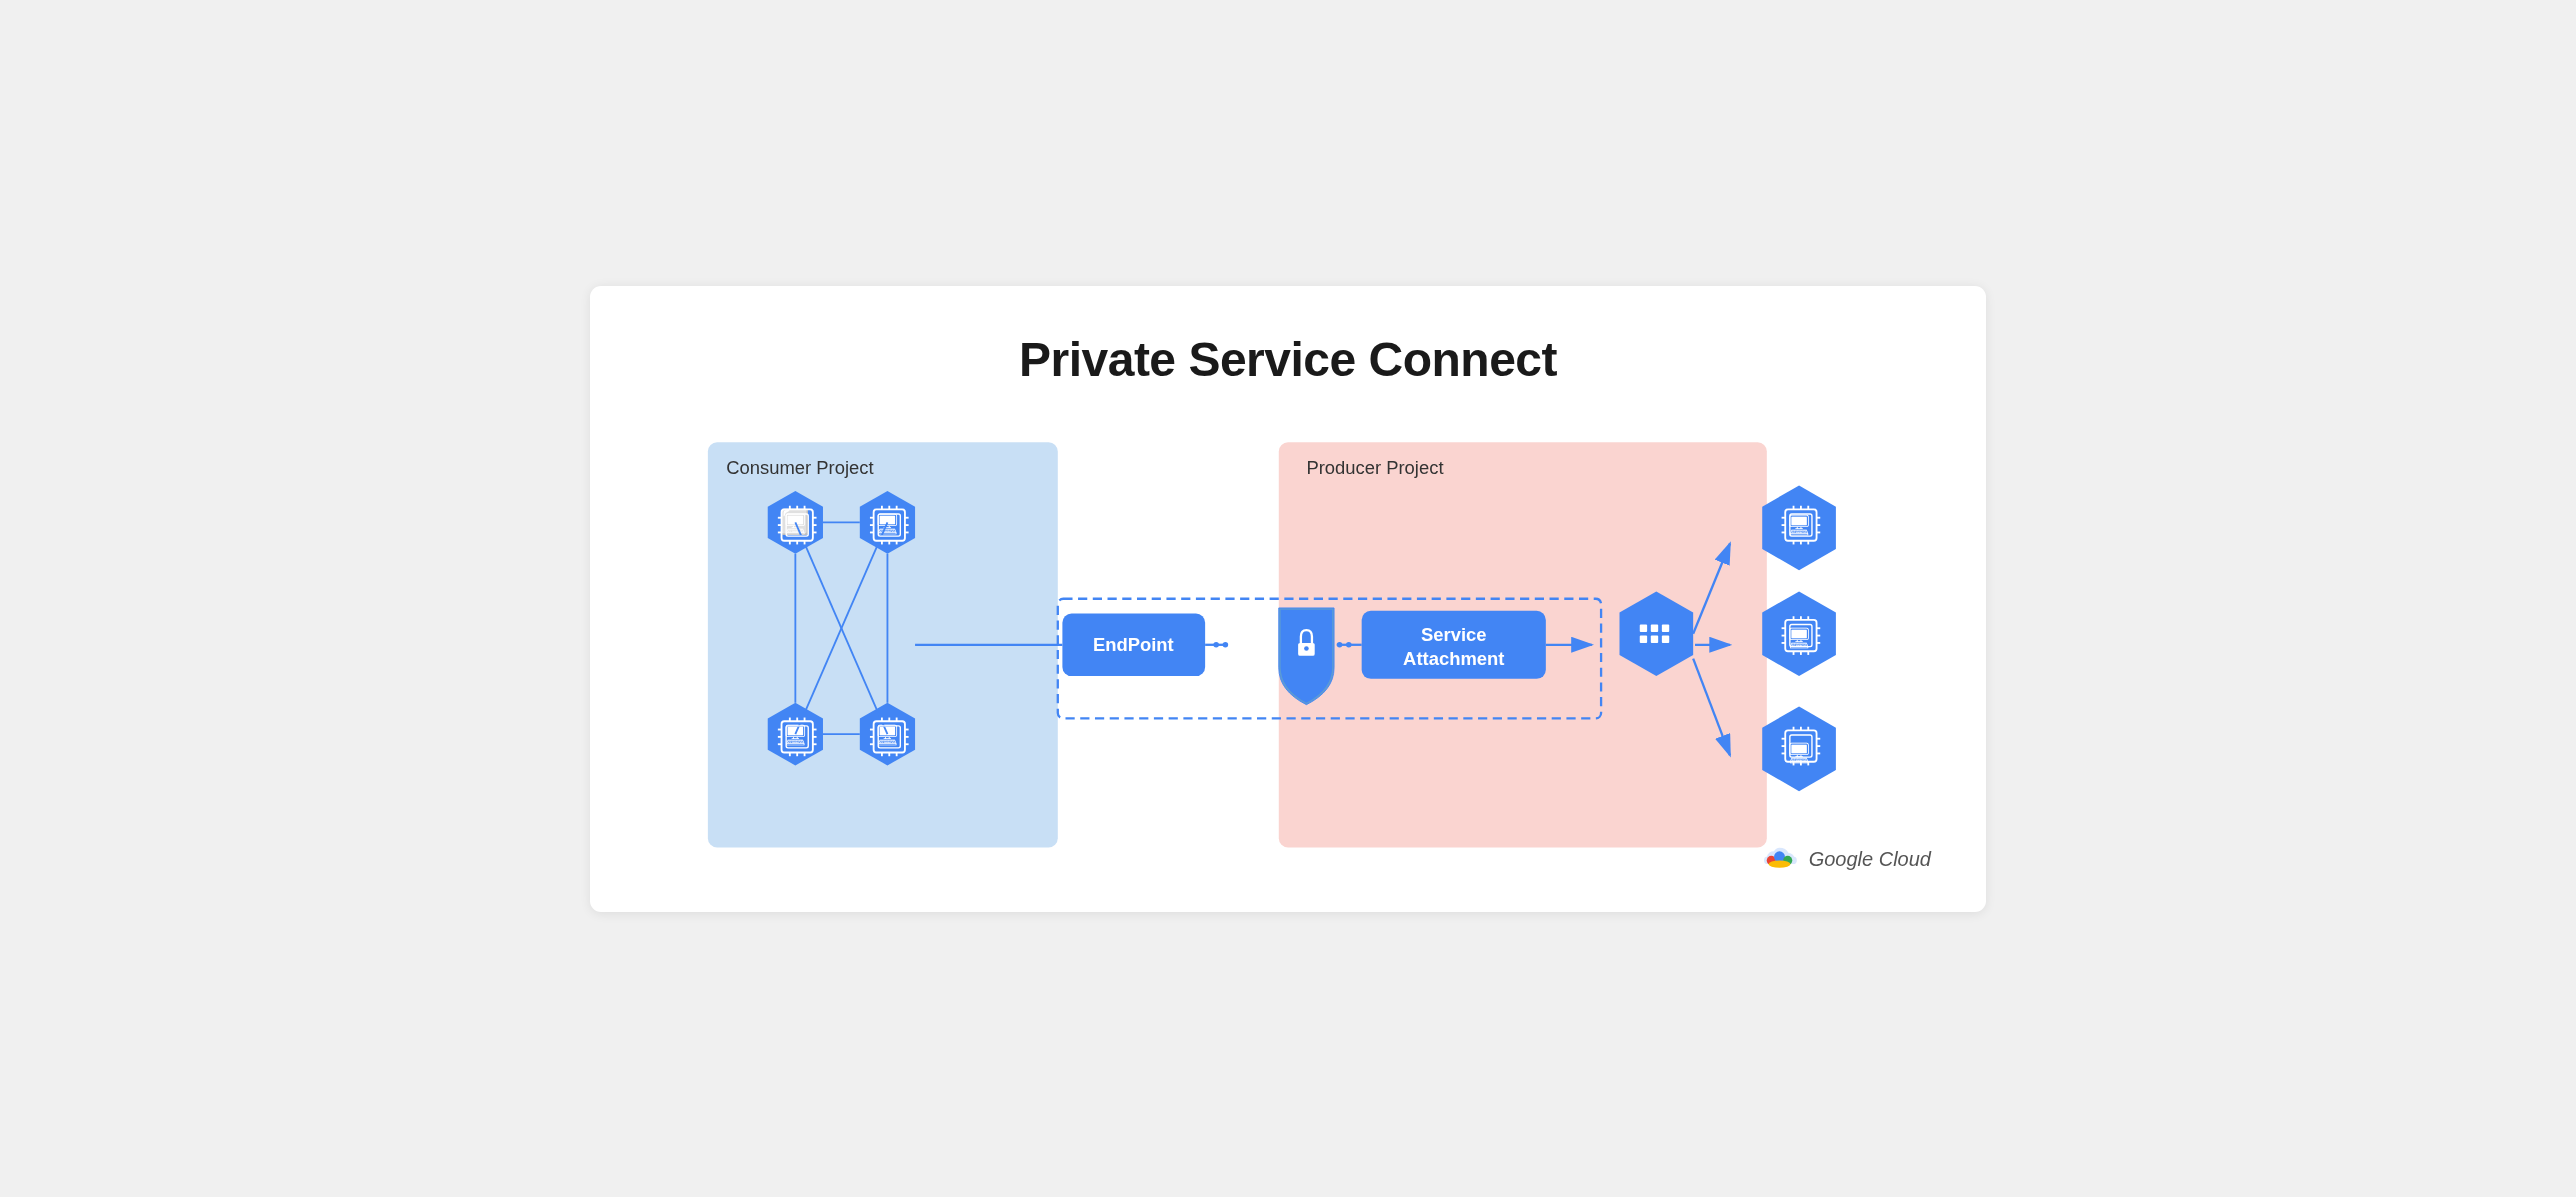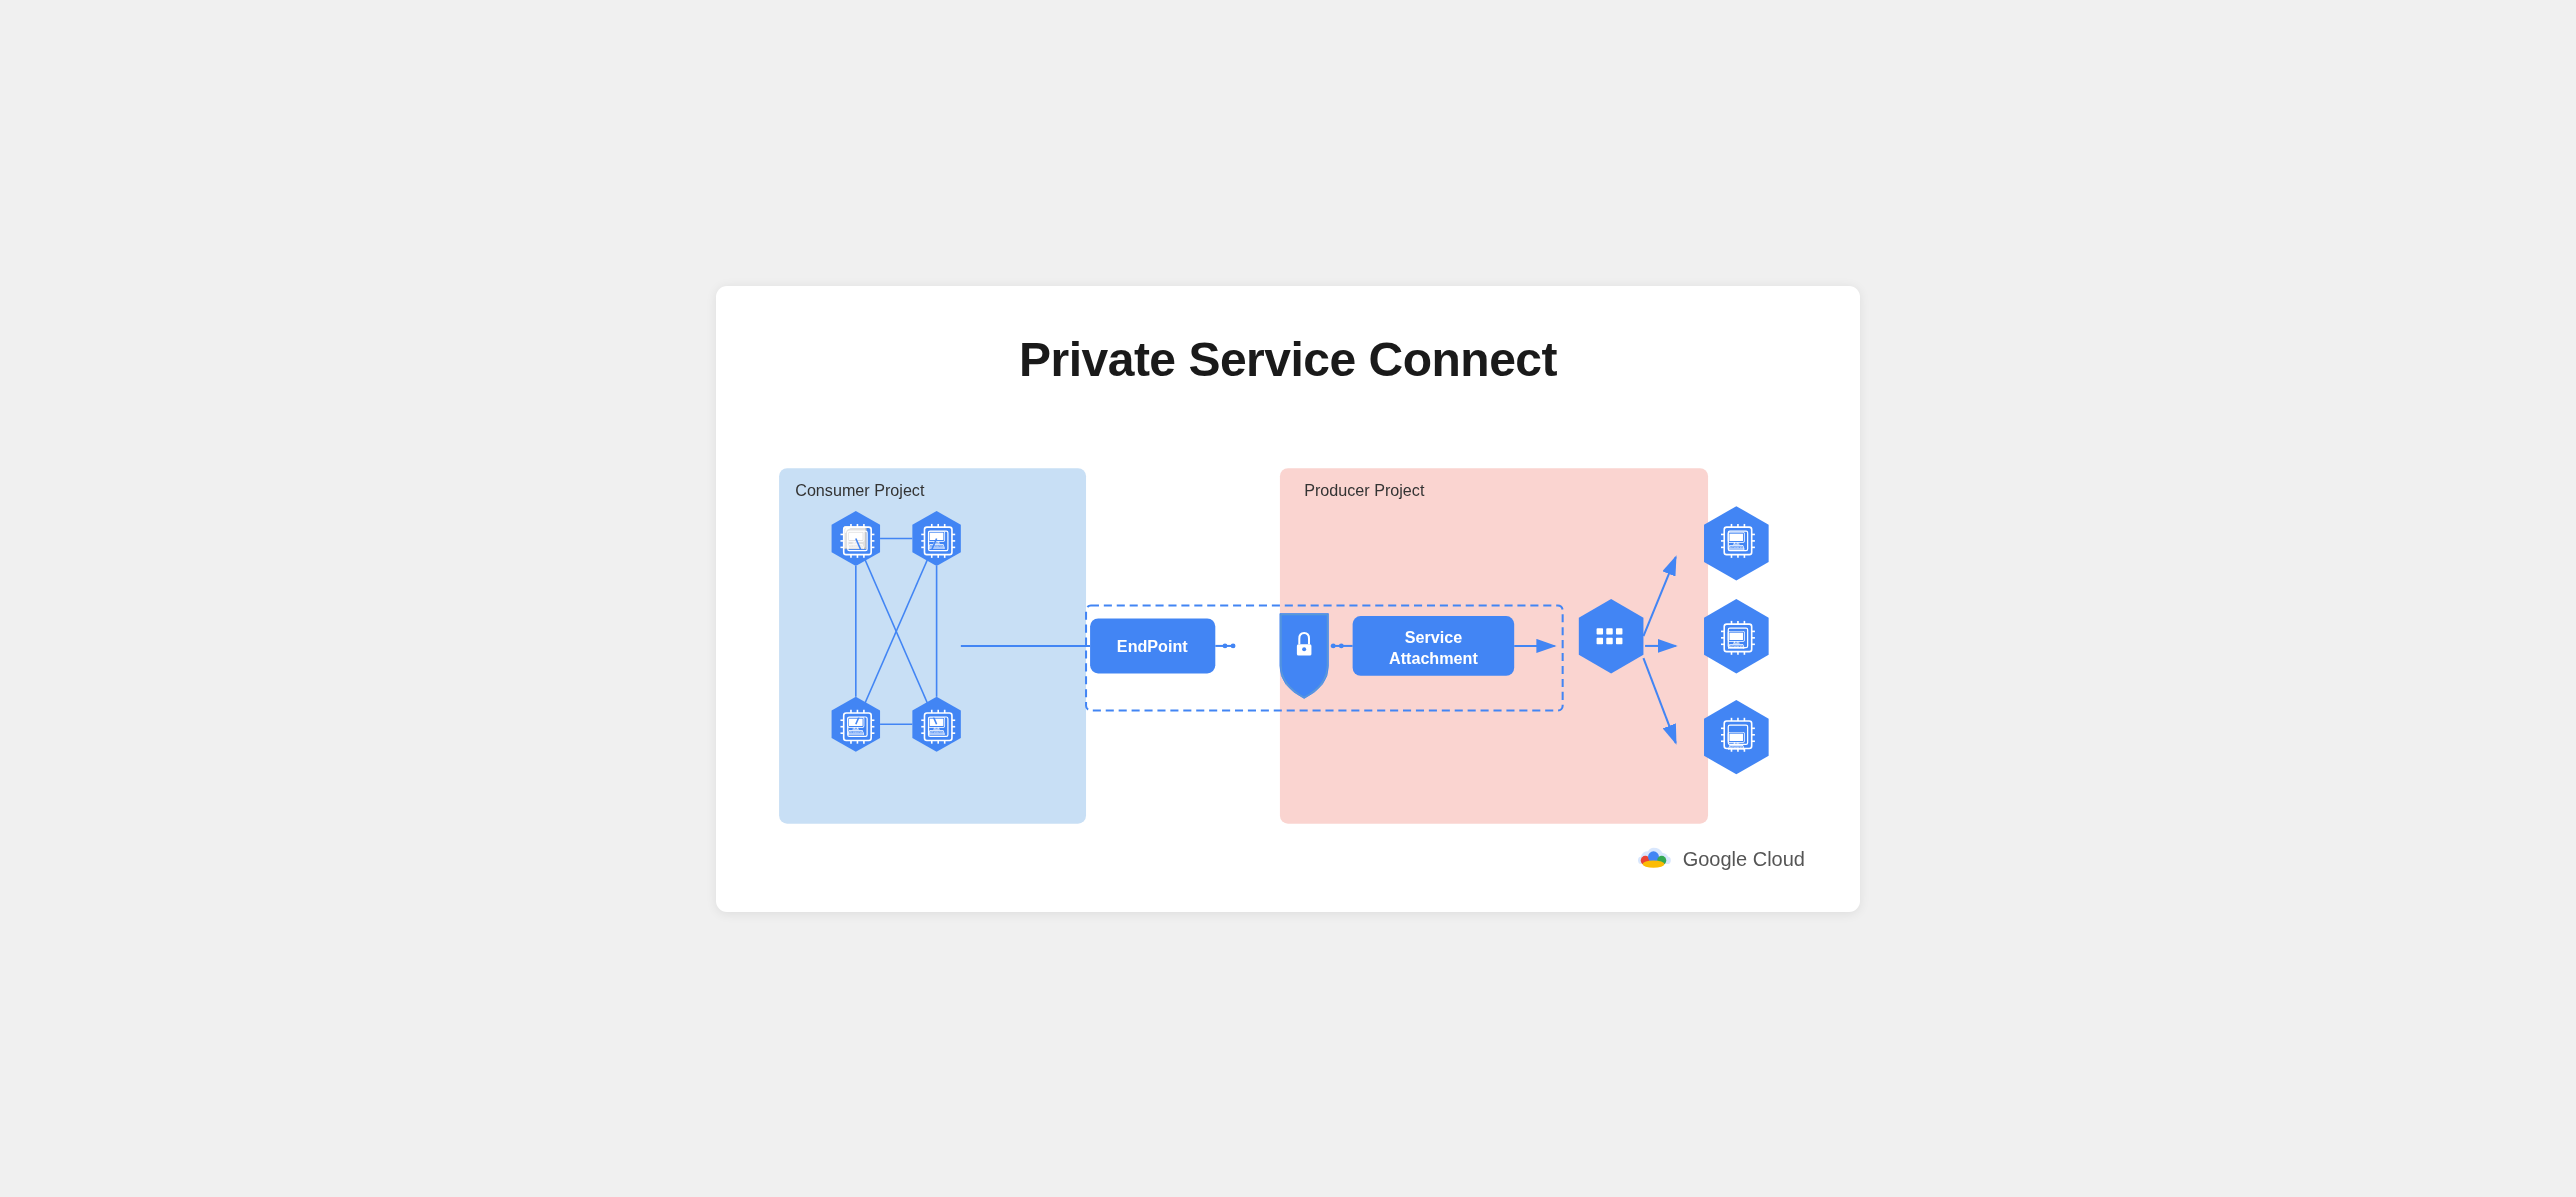--- a/index.html
+++ b/index.html
@@ -10,21 +10,21 @@
       align-items: center;
       justify-content: center;
       min-height: 100vh;
       font-family: 'Arial', sans-serif;
     }
 
     .diagram-card {
       background: #ffffff;
       border-radius: 11px;
       padding: 46px 55px 37px 55px;
-      width: 1144px;
+      width: 1396px;
       max-width: 98vw;
       box-shadow: 0 1.8px 11px rgba(0,0,0,0.08);
       position: relative;
     }
 
     .main-title {
       text-align: center;
       font-size: 48px;
       font-weight: 700;
       color: #1a1a1a;
@@ -39,20 +39,21 @@
       height: 442px;
     }
 
     .google-cloud-logo {
       position: absolute;
       bottom: 0px;
       right: 0px;
       display: flex;
       align-items: center;
       gap: 10px;
+      font-style: italic;
     }
 
     .google-cloud-logo .gc-text {
       font-size: 20px;
       color: #555;
       font-weight: 400;
     }
 
     
     .main-svg {

